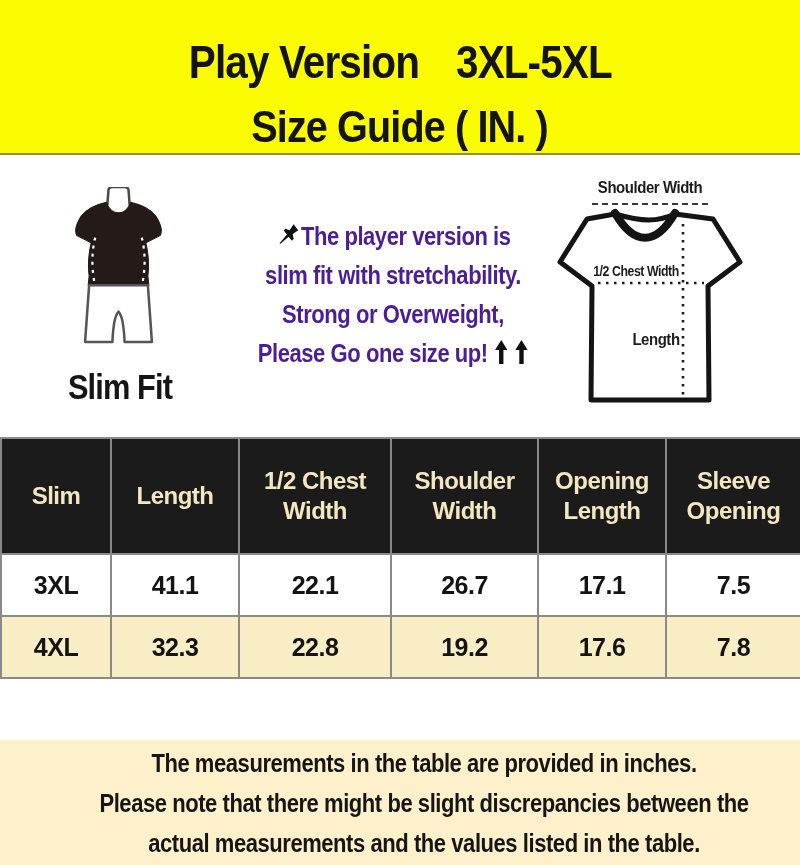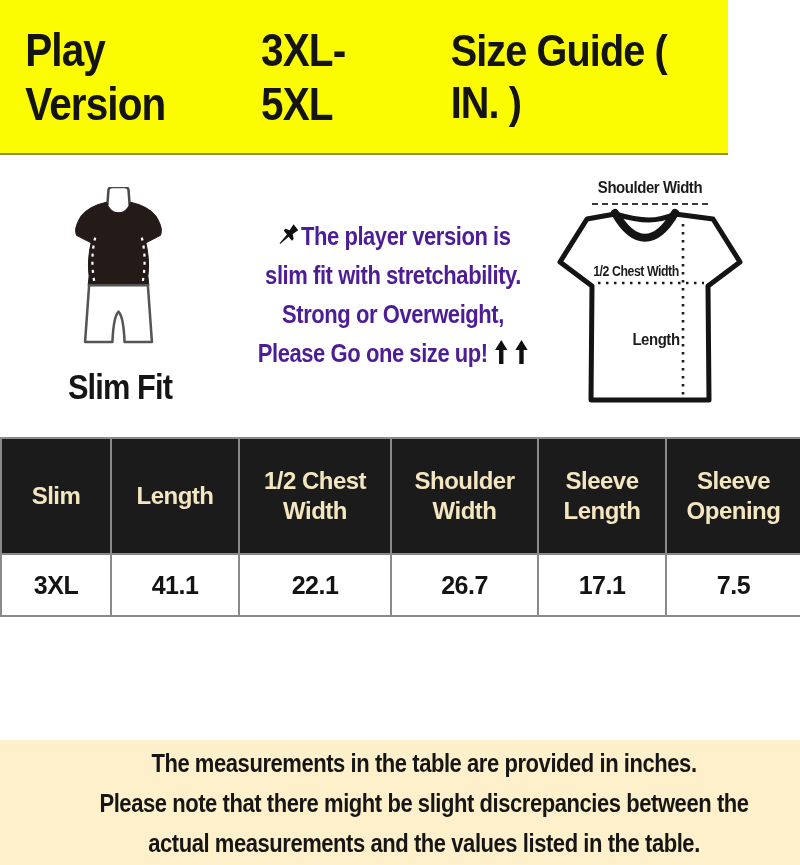--- a/index.html
+++ b/index.html
@@ -6,23 +6,23 @@
   html,body { background:#e8e8e8; }
   body { font-family:"Liberation Sans", sans-serif; }
   .screen {
     position:relative; width:800px; height:865px; margin:0 auto;
     background:#ffffff; overflow:hidden; color:#111;
   }
   .cond { transform:scaleX(0.88); transform-origin:50% 50%; }
 
   
   .banner {
-    position:absolute; left:0; top:0; width:728px; height:155px;
+    position:absolute; left:0; top:0; width:800px; height:155px;
     background:#fbfb02; border-bottom:2px solid #8f8f3a;
-    display:flex; align-items:center; justify-content:center;
+    display:flex; flex-direction:column; align-items:center; justify-content:flex-end;
     gap:12px;
   }
   .banner-line1 { display:flex; gap:42px; font-size:46px; font-weight:700; letter-spacing:-1px; color:#141414; }
   .banner-line2 { font-size:45px; font-weight:700; letter-spacing:-1px; color:#141414; }
 
   
   .info { position:absolute; left:0; top:157px; width:800px; height:280px; background:#fff; }
 
   .fit-figure { position:absolute; left:66px; top:30px; width:105px; height:162px; }
   .fit-label {
@@ -150,32 +150,40 @@
       <col style="width:147px">
         <col style="width:128px">
         <col style="width:135px">
     </colgroup>
     <thead>
       <tr>
         <th>Slim</th>
         <th>Length</th>
         <th>1/2 Chest Width</th>
         <th>Shoulder Width</th>
-        <th>Sleeve Length</th>
+        <th>Opening Length</th>
         <th>Sleeve Opening</th>
       </tr>
     </thead>
     <tbody>
       <tr>
         <td>3XL</td>
         <td>41.1</td>
         <td>22.1</td>
         <td>26.7</td>
         <td>17.1</td>
         <td>7.5</td>
+      </tr>
+      <tr class="highlight">
+        <td>4XL</td>
+        <td>32.3</td>
+        <td>22.8</td>
+        <td>19.2</td>
+        <td>17.6</td>
+        <td>7.8</td>
       </tr>
     </tbody>
   </table>
 
   <div class="footer">
     <div class="footer-line cond">The measurements in the table are provided in inches.</div>
     <div class="footer-line cond">Please note that there might be slight discrepancies between the</div>
     <div class="footer-line cond">actual measurements and the values listed in the table.</div>
   </div>
 

